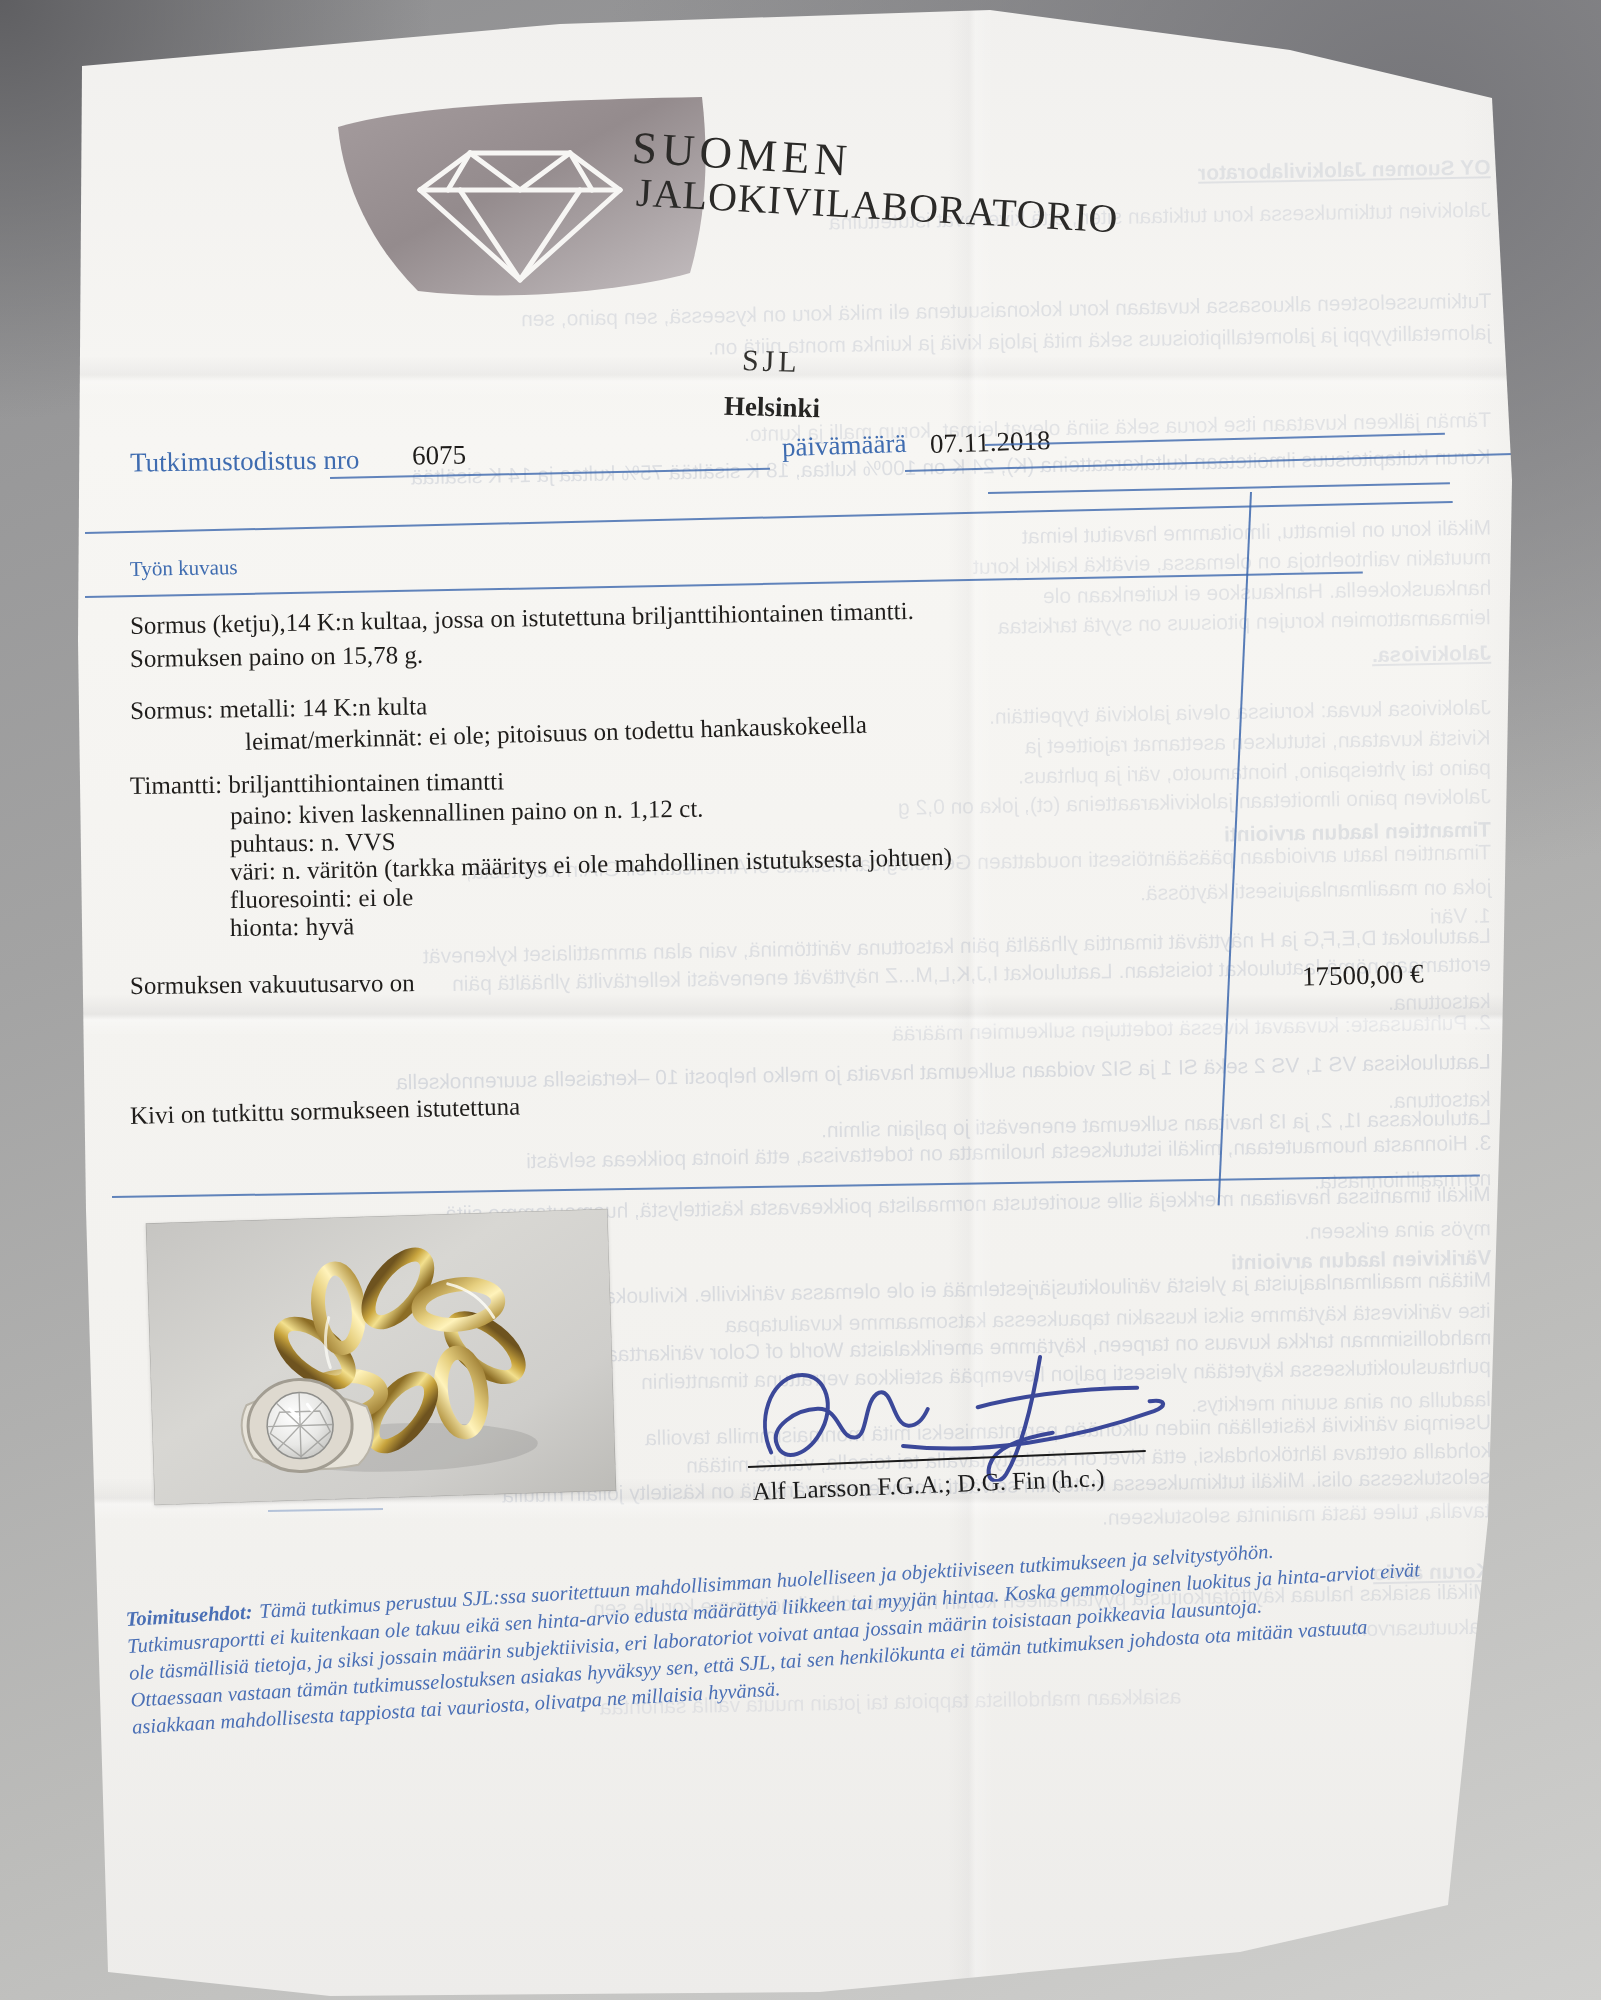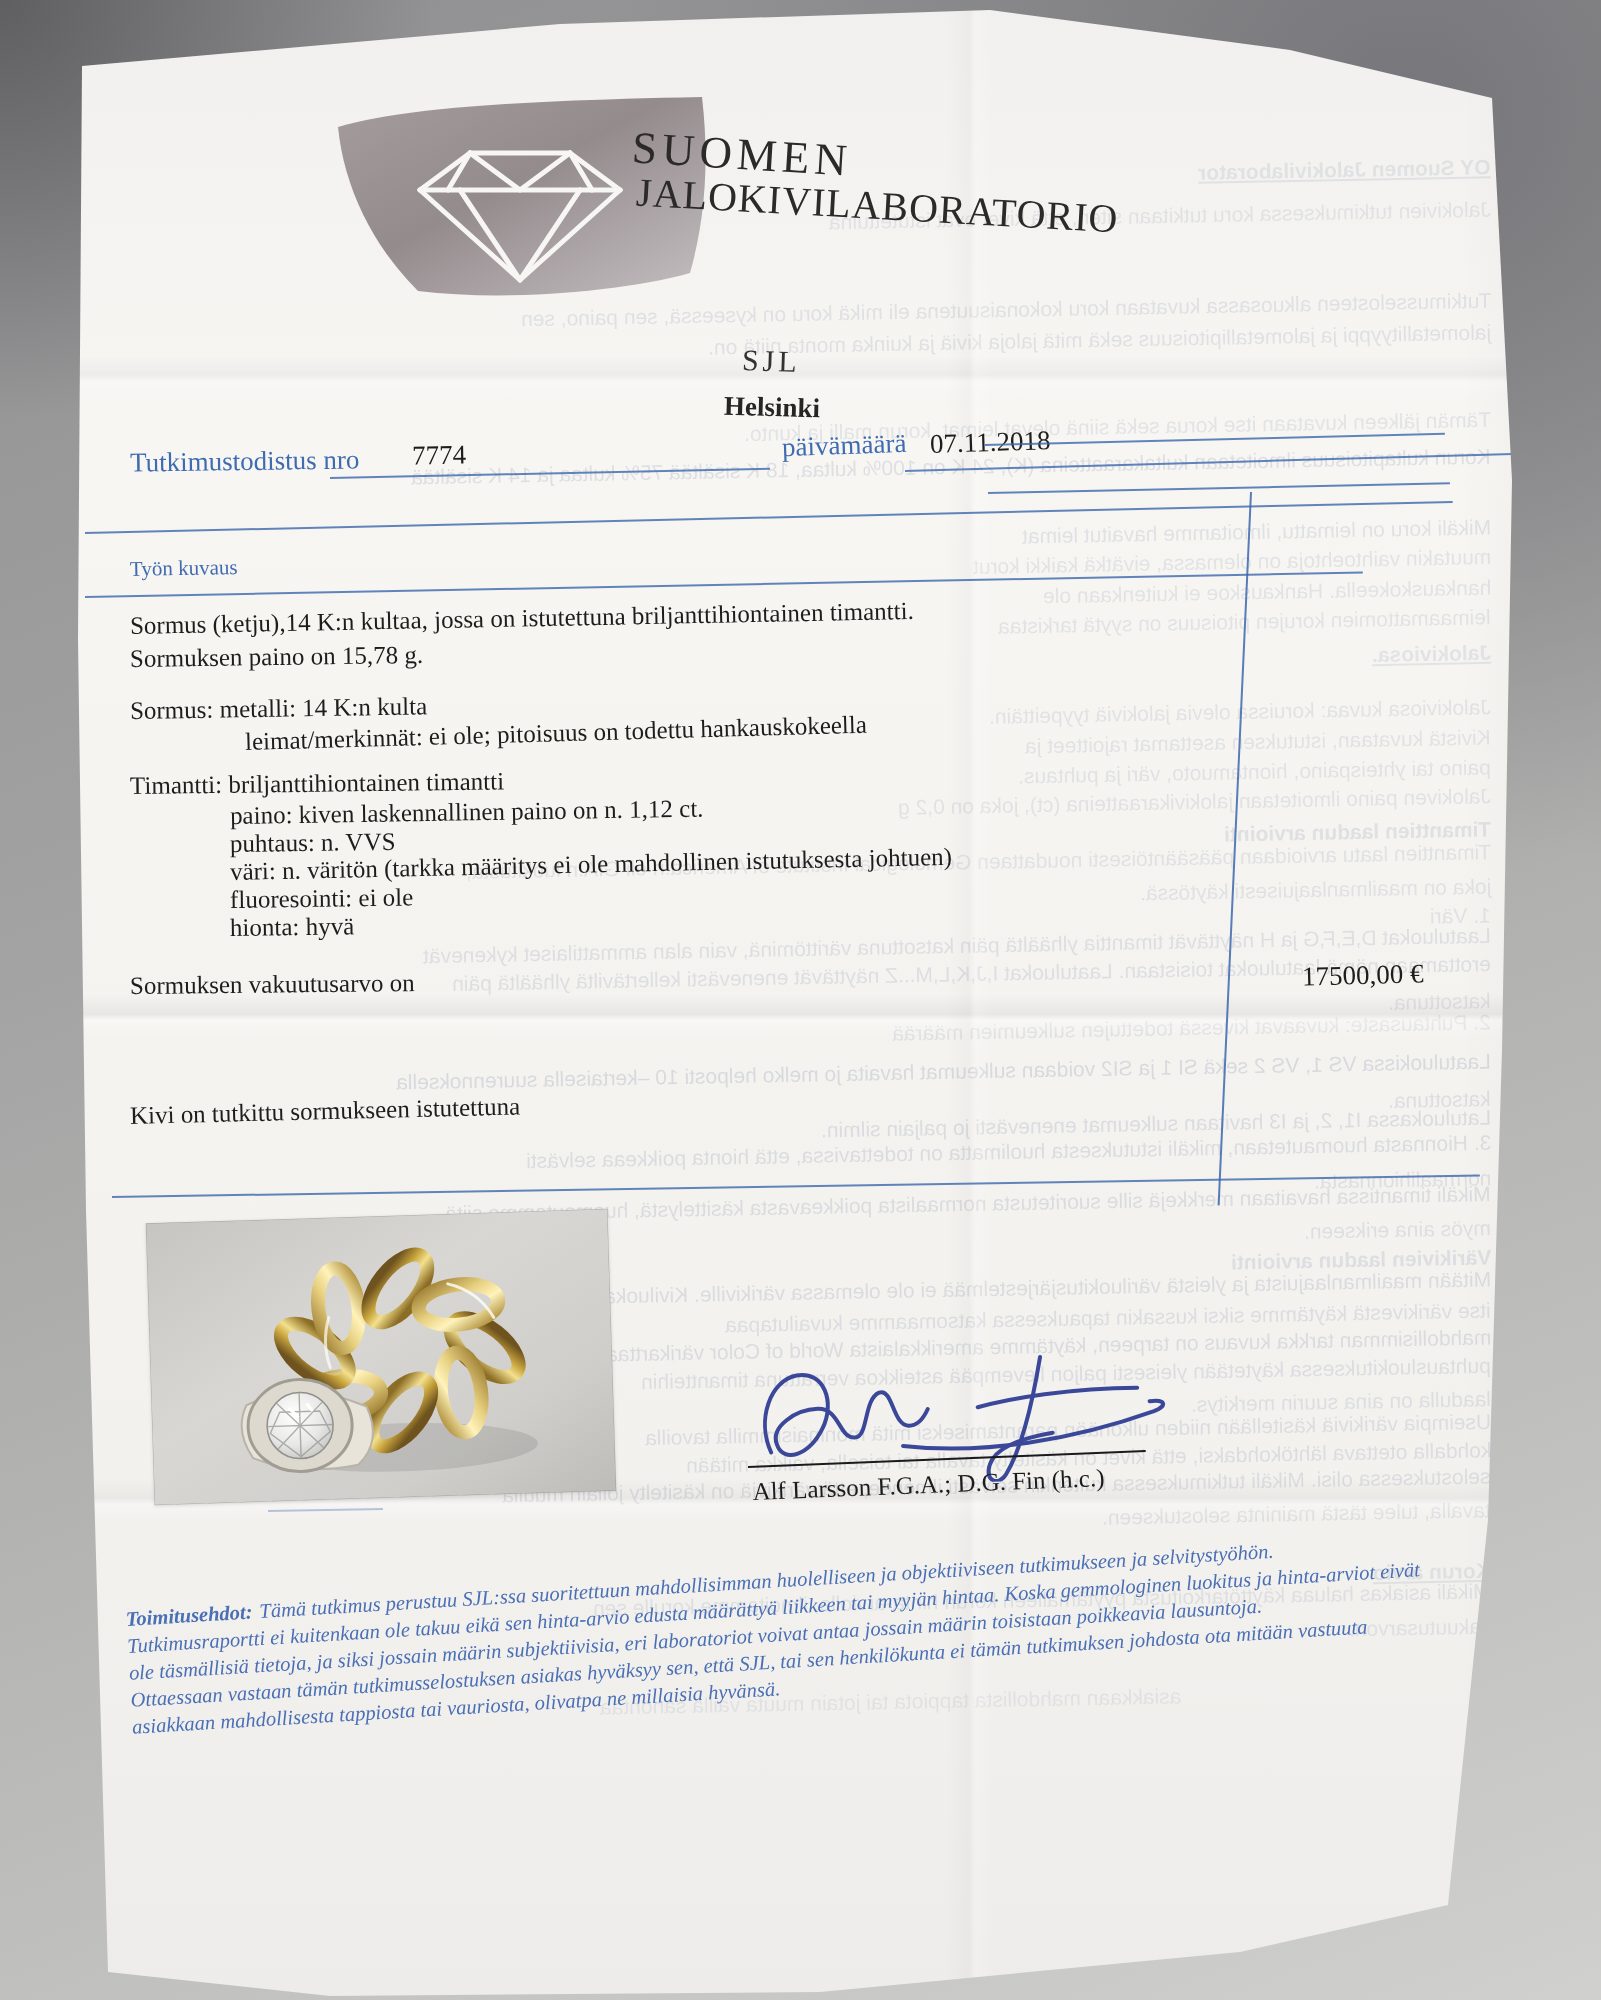--- a/index.html
+++ b/index.html
@@ -131,21 +131,21 @@
         <path d="M130,95 L190,185 M250,95 L190,185"></path>
       </g>
     </svg>
 
     <div class="title1 nowrap">SUOMEN</div>
     <div class="title2 nowrap">JALOKIVILABORATORIO</div>
     <div class="abbr nowrap">SJL</div>
     <div class="city nowrap">Helsinki</div>
 
     <div class="cnum-label blue-label nowrap">Tutkimustodistus nro</div>
-    <div class="cnum-value nowrap">7774</div>
+    <div class="cnum-value nowrap">6075</div>
     <div class="cdate-label blue-label nowrap">päivämäärä</div>
     <div class="cdate-value nowrap">07.11.2018</div>
 
     <div>
 
     <div class="rule" style="left: 330px; top: 477px; width: 440px; transform: rotate(-1.2deg);"></div>
         <div class="rule" style="left: 905px; top: 470px; width: 696px; transform: rotate(-1.6deg);"></div>
         <div class="rule" style="left: 985px; top: 444px; width: 460px; transform: rotate(-1.4deg);"></div>
         <div class="rule" style="left: 988px; top: 492px; width: 462px; transform: rotate(-1.2deg);"></div>
         <div class="rule" style="left: 85px; top: 532px; width: 1368px; transform: rotate(-1.3deg);"></div>

